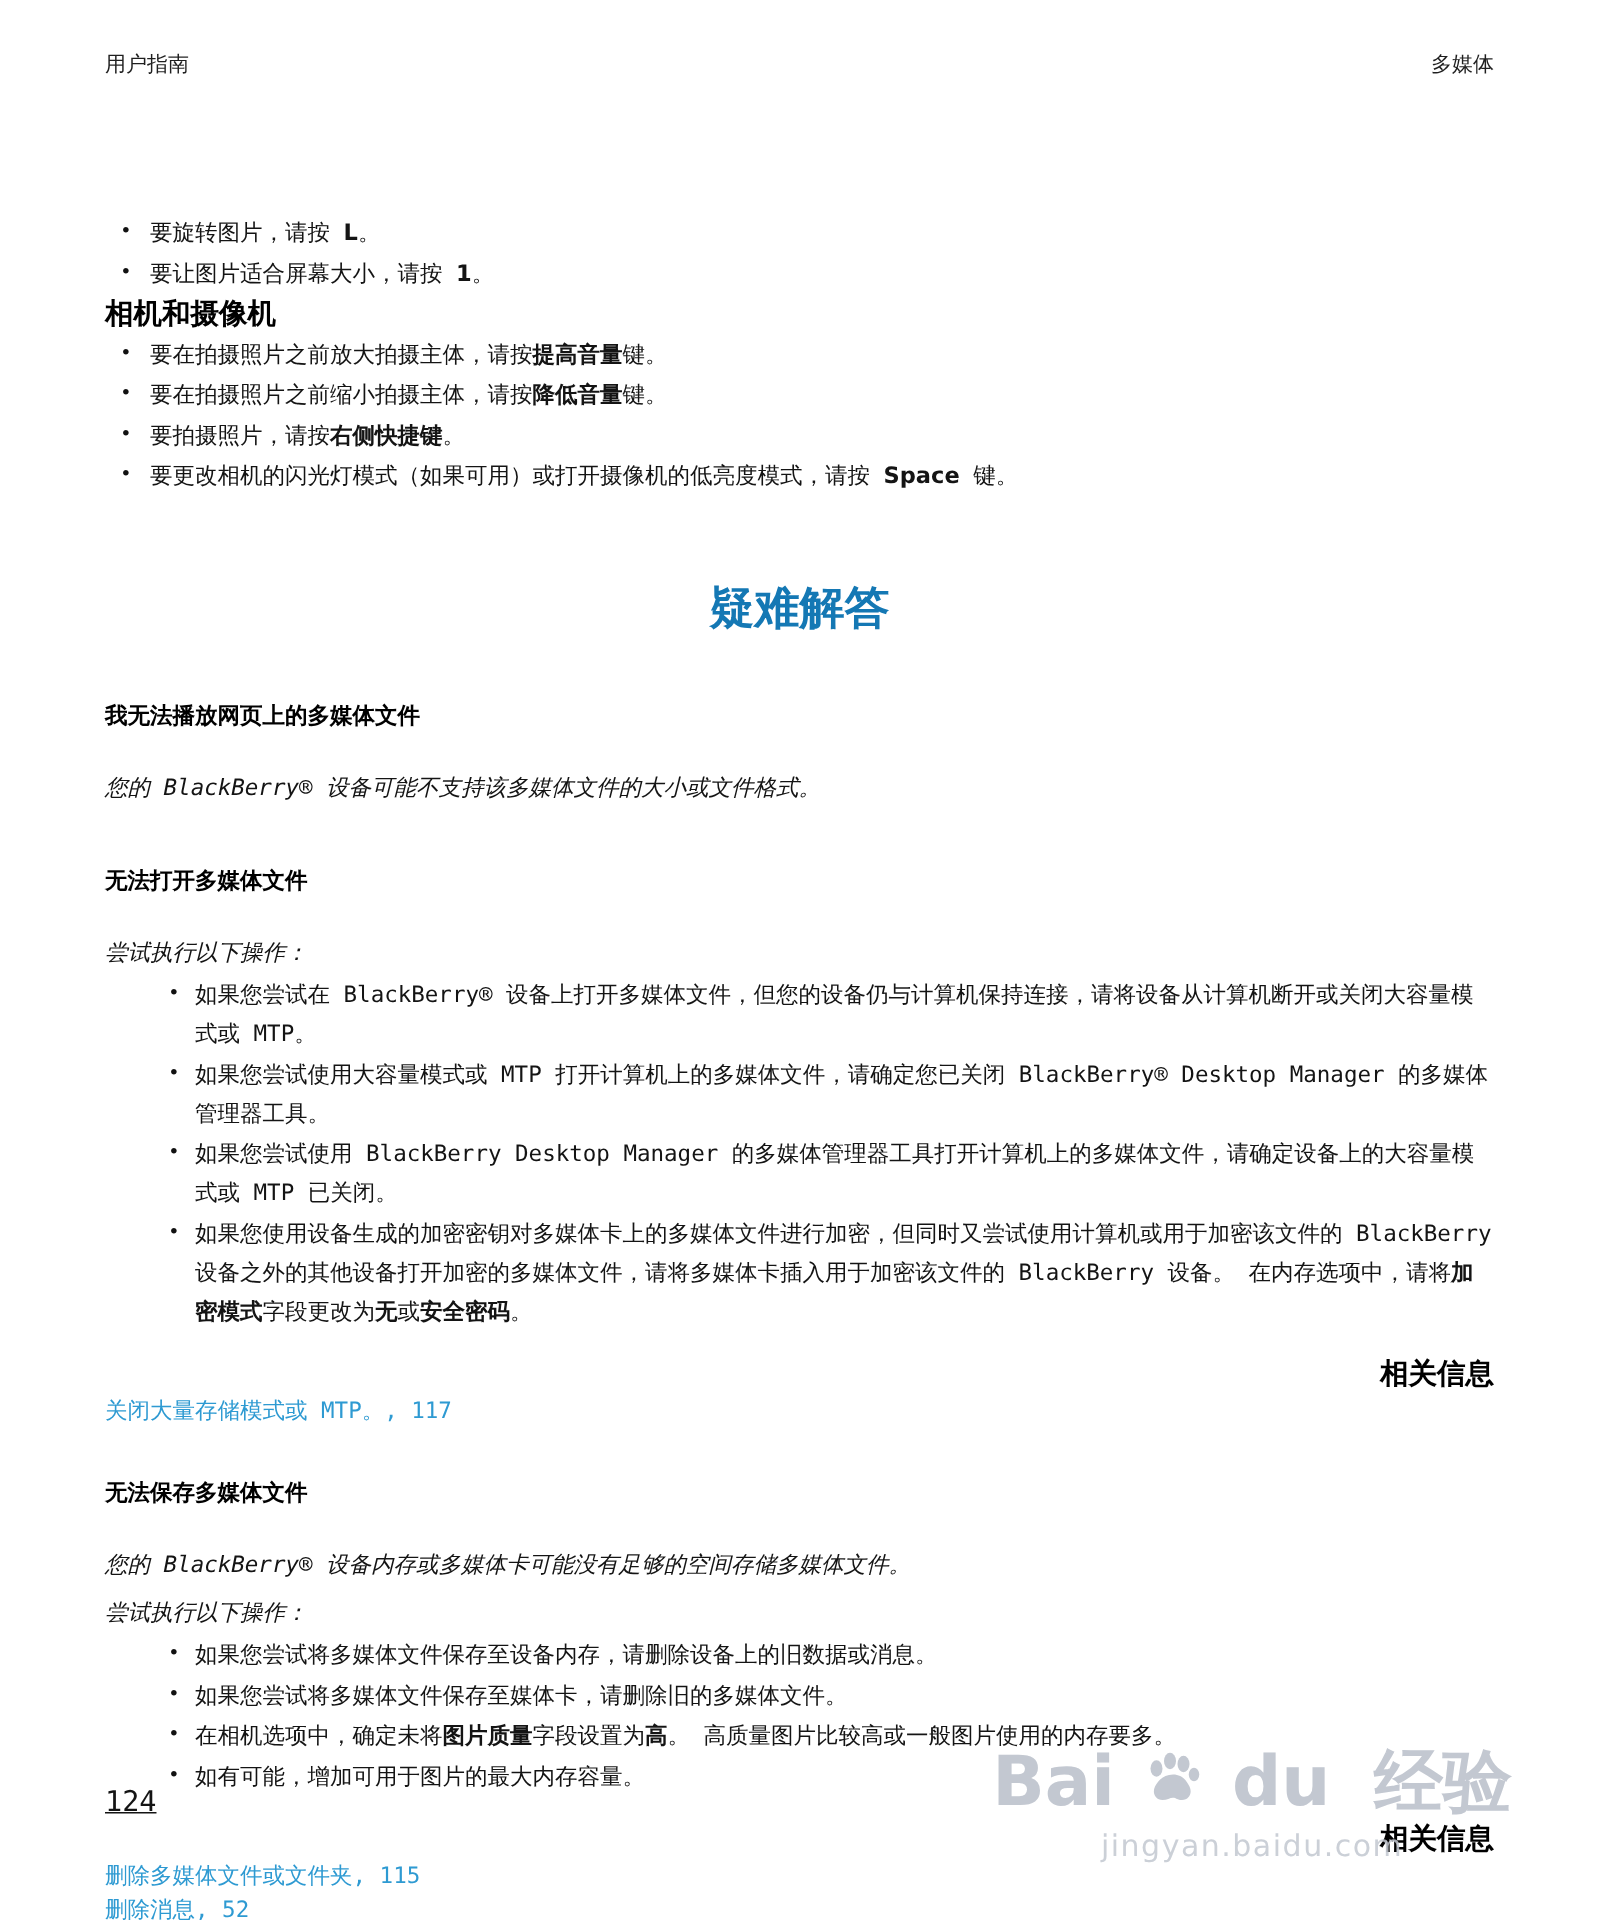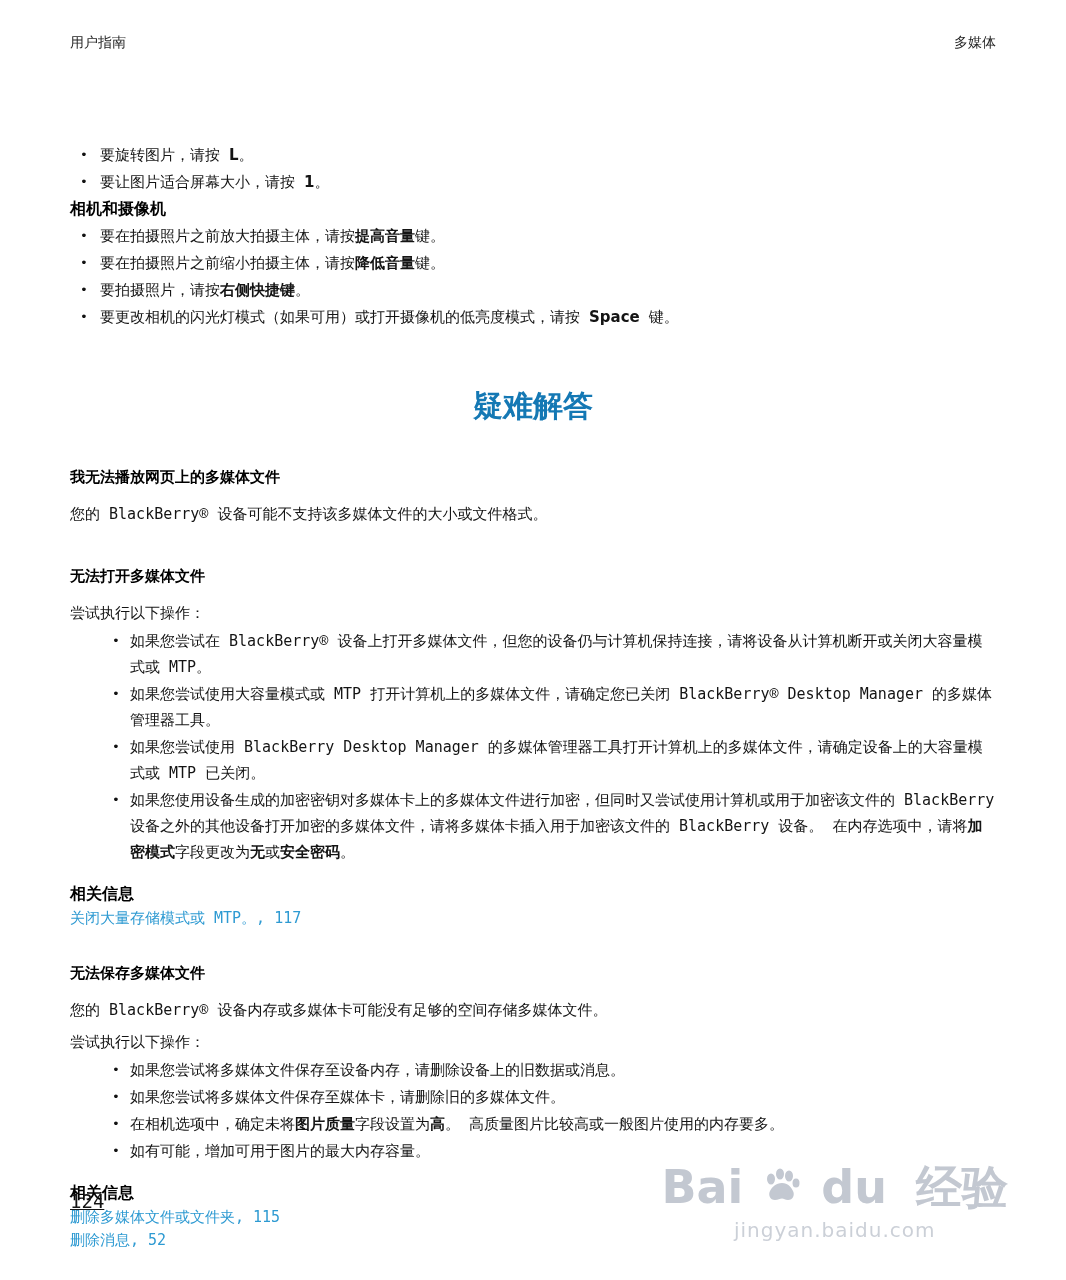--- a/index.html
+++ b/index.html
@@ -29,45 +29,45 @@
   .blist .mk { flex: 0 0 auto; font-size: 13px; color: #111; }
   .l1 li { padding-left: 10px; }
   .l1 .mk { width: 20px; }
   .l2 li { padding-left: 42px; }
   .l2 .mk { width: 18px; }
   .tx { flex: 1 1 auto; }
 
   .subhead {
     font-family: "DejaVu Sans", "Liberation Sans", sans-serif;
     font-weight: bold;
-    font-size: 16px;
+    font-size: 19px;
     line-height: 26px;
     color: #000;
   }
   .camera-subhead { margin-top: 0px; }
-  .related-subhead { margin-top: 16px; }
+  .related-subhead { margin-top: 16px; text-align: right; }
 
   .chapter {
     margin: 58px 0 0 0;
     font-family: "DejaVu Sans", "Liberation Sans", sans-serif;
     font-weight: bold;
     font-size: 30px;
     line-height: 36px;
     color: var(--accent-blue, #1478b4);
     text-align: center;
   }
   h2.sect {
     margin: 34px 0 0 0;
     font-family: "DejaVu Sans", "Liberation Sans", sans-serif;
     font-weight: bold;
     font-size: 15px;
     line-height: 30px;
     color: #000;
   }
-  .body { margin: 9px 0 0 0; line-height: 26px; }
+  .body { margin: 20px 0 0 0; line-height: 26px; font-style: italic; }
   .tight { margin-top: 6px; }
 
   .linkline { line-height: 23px; }
   .linkline a {
     color: var(--link-blue, #2e9ad2);
     text-decoration: none;
     cursor: pointer;
   }
 
   .seg-b {

